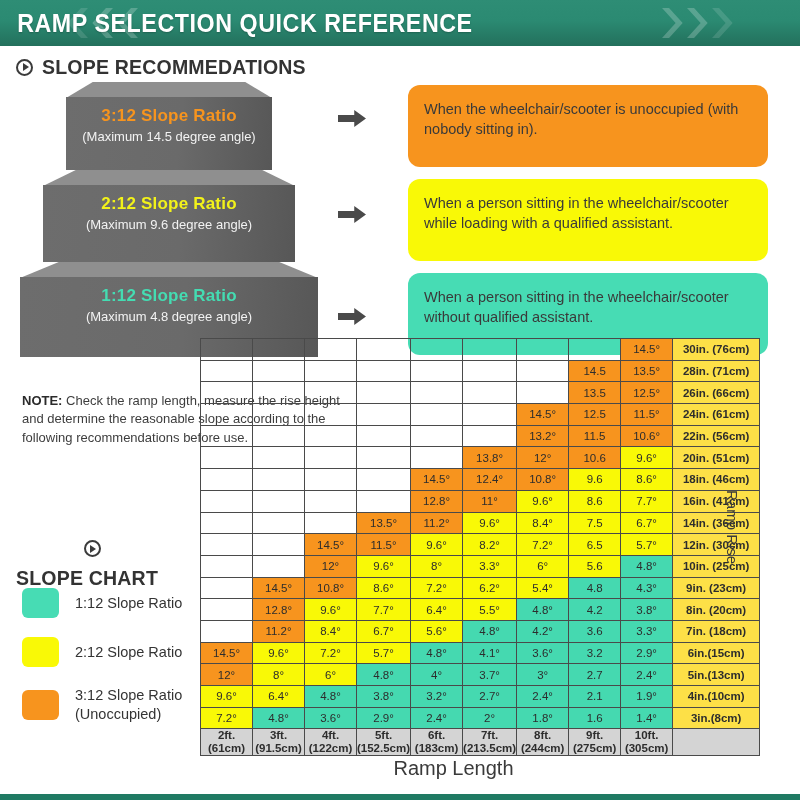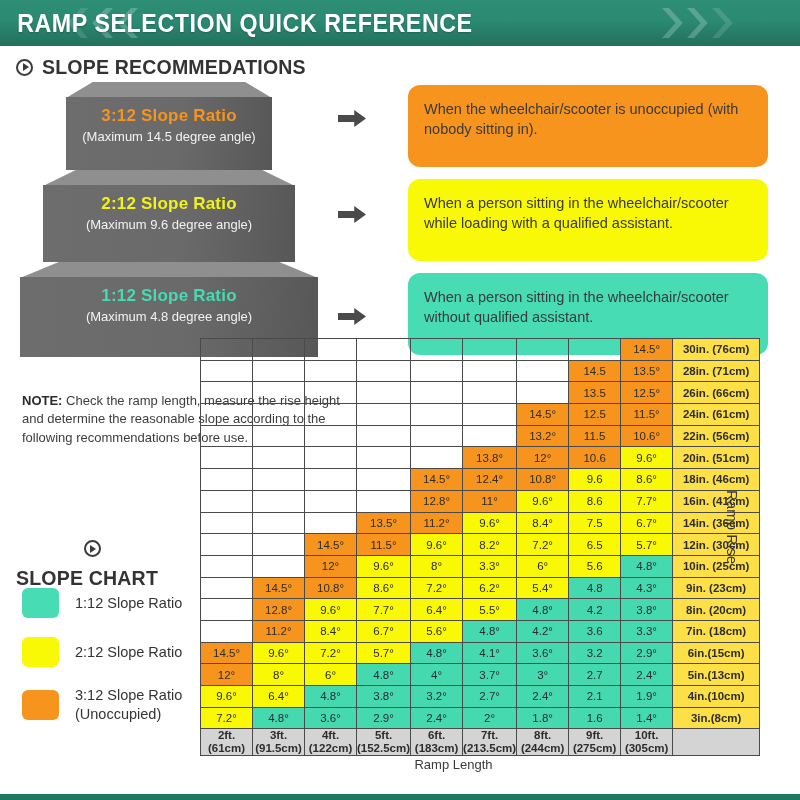--- a/index.html
+++ b/index.html
@@ -155,21 +155,21 @@
   td.blank { border: none; background: transparent; }
   td.corner { background: #f2f2f2; }
   td.org { background: #f7941e; }
   td.yel { background: #f9f906; }
   td.tea { background: #45d9b0; }
   td.hdr { background: #d4d4d4; font-weight: bold; font-size: 10.7px; line-height: 1.12; height: 34px; }
   td.hdr span { display: block; }
 
   .axis-length {
     position: absolute; left: 216px; top: 757px; width: 475px;
-    text-align: center; font-size: 13px; color: #3a3a3a;
+    text-align: center; font-size: 20px; color: #3a3a3a;
   }
   .axis-rise {
     position: absolute; left: 741px; top: 490px;
     font-size: 15px; color: #3a3a3a;
     transform: rotate(90deg); transform-origin: left top;
     white-space: nowrap;
   }
 </style>
 </head>
 <body>

